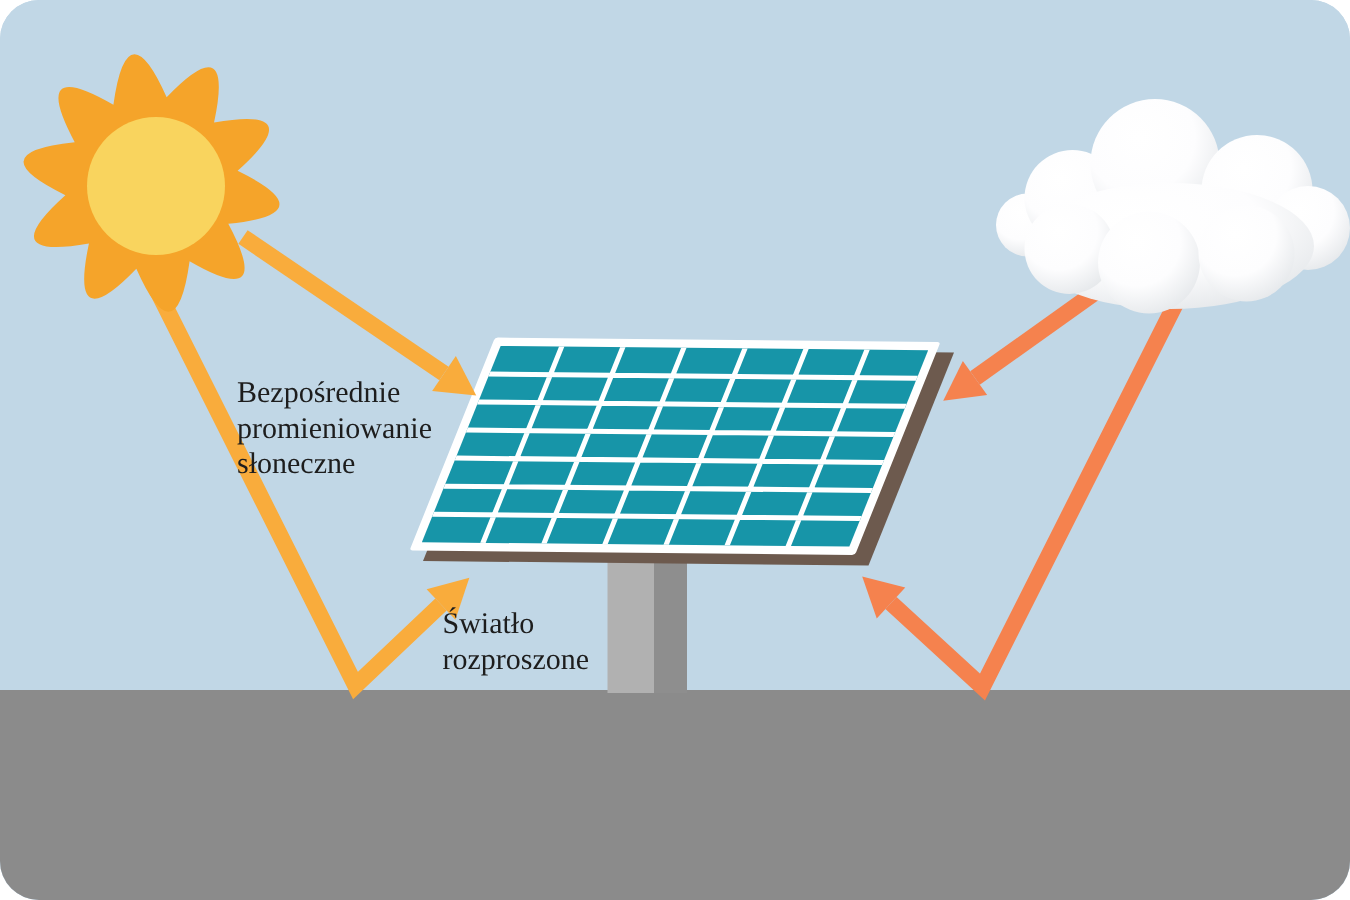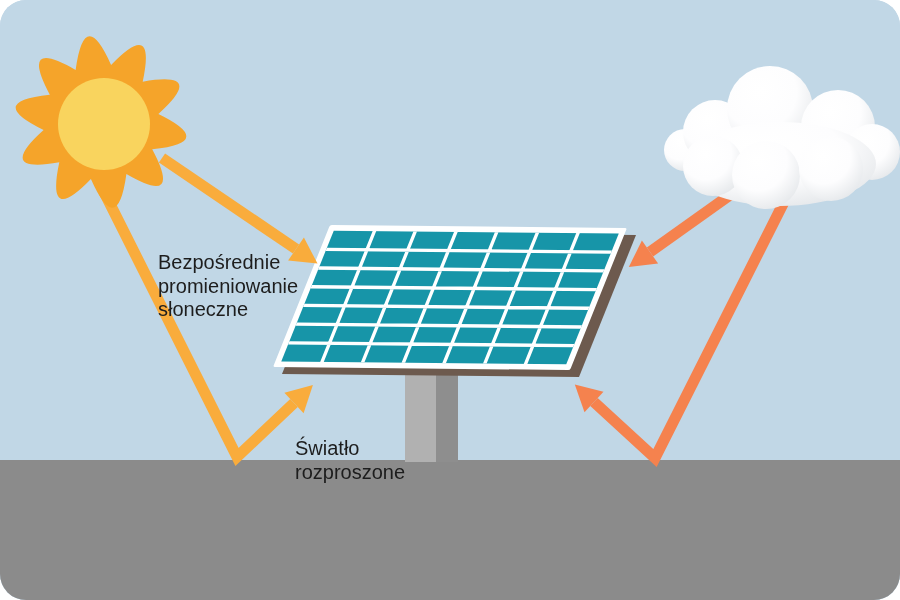--- a/index.html
+++ b/index.html
@@ -8,38 +8,39 @@
     background: #ffffff;
     font-family: "Liberation Sans", sans-serif;
   }
   .canvas {
     position: relative;
     width: 900px;
     height: 600px;
     border-radius: 26px;
     overflow: hidden;
     background: #c1d7e6;
+    font-family: Liberation Serif, serif;
   }
   .scene-svg {
     position: absolute;
     left: 0; top: 0;
     width: 900px; height: 600px;
     display: block;
   }
   .label {
     position: absolute;
     font-size: 20px;
     line-height: 23.5px;
     font-weight: 400;
     color: #1d1d1d;
     white-space: pre-line;
     letter-spacing: 0;
   }
   #lab-direct  { left: 158px; top: 251px; }
-  #lab-scatter { left: 295px; top: 405px; margin-top: 32px; }
+  #lab-scatter { left: 295px; top: 405px; }
   #lab-reflect { left: 604px; top: 300px; }
 </style>
 </head>
 <body>
 
 <div class="canvas">
 
   <svg class="scene-svg" viewBox="0 0 900 600" xmlns="http://www.w3.org/2000/svg">
 
     <defs>

